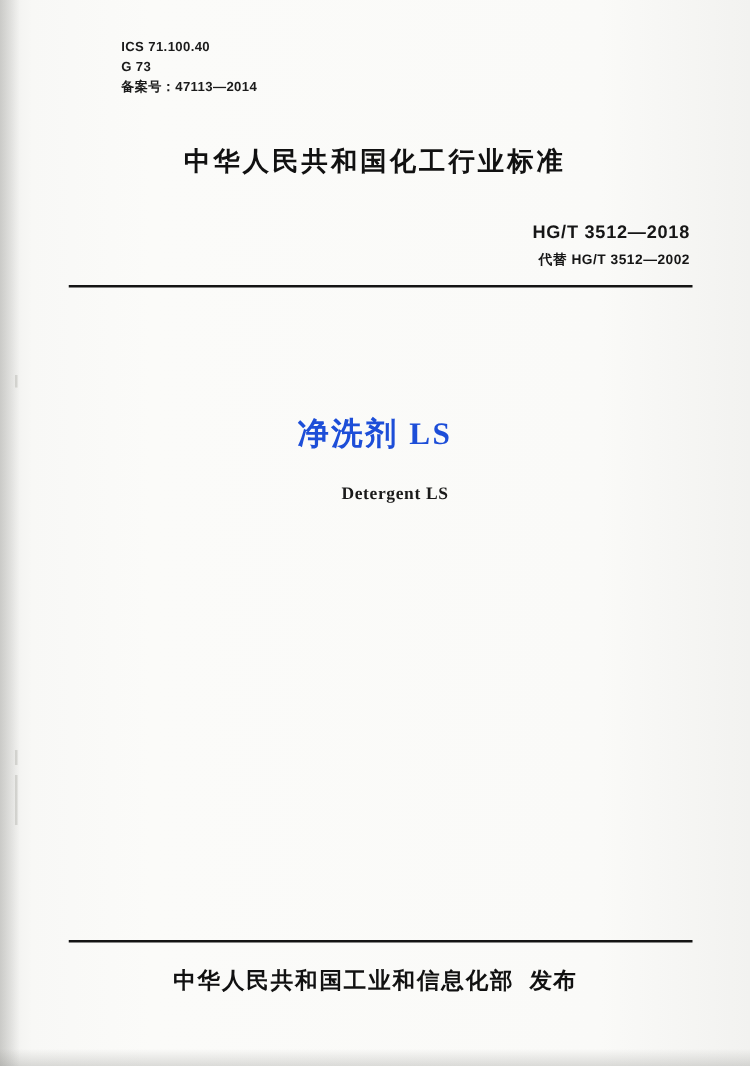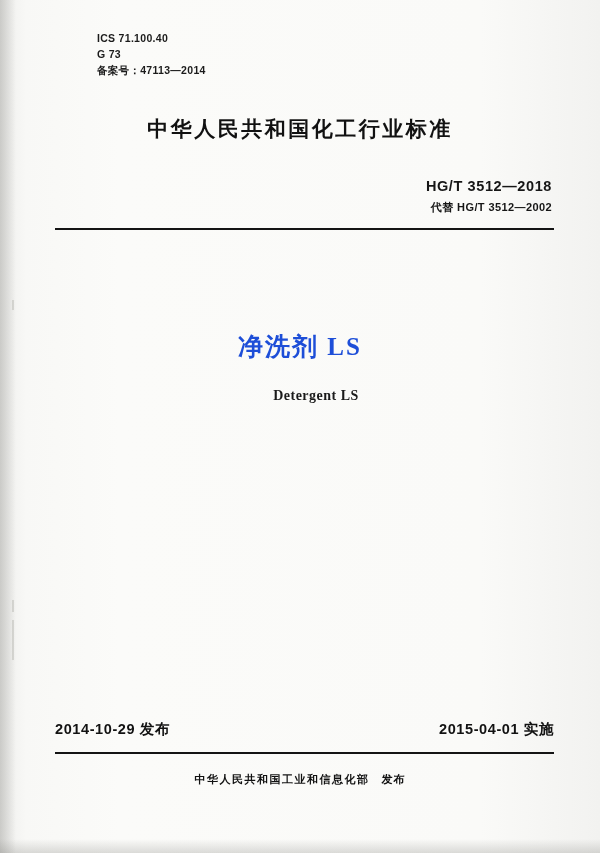--- a/index.html
+++ b/index.html
@@ -142,21 +142,21 @@
     background: #141414;
   }
   .issuer {
     position: absolute;
     left: 0;
     top: 772px;
     width: 600px;
     text-align: center;
     font-family: "Liberation Serif", serif;
     font-weight: bold;
-    font-size: 11px;
+    font-size: 18px;
     letter-spacing: 1.5px;
     color: #111111;
   }
   .issuer .pub {
     margin-left: 12px;
     letter-spacing: 1px;
   }
   
   .mark {
     position: absolute;
@@ -204,24 +204,20 @@
   <div class="num-block">
     <div class="num-main">HG/T 3512—2018</div>
     <div class="num-sub">代替 HG/T 3512—2002</div>
   </div>
 
   <div class="rule"></div>
 
   <div class="prod-title-cn">净洗剂 LS</div>
   <div class="prod-title-en">Detergent LS</div>
 
-  <div class="date-row">
-    <span>2014-10-29 发布</span>
-    <span>2015-04-01 实施</span>
-  </div>
 
   <div class="rule-bottom"></div>
 
   <div class="issuer">
     <span>中华人民共和国工业和信息化部</span><span class="pub">发布</span>
   </div>
 
   <div class="edge-shadow"></div>
   <div class="edge-shadow-b"></div>
 </div>

